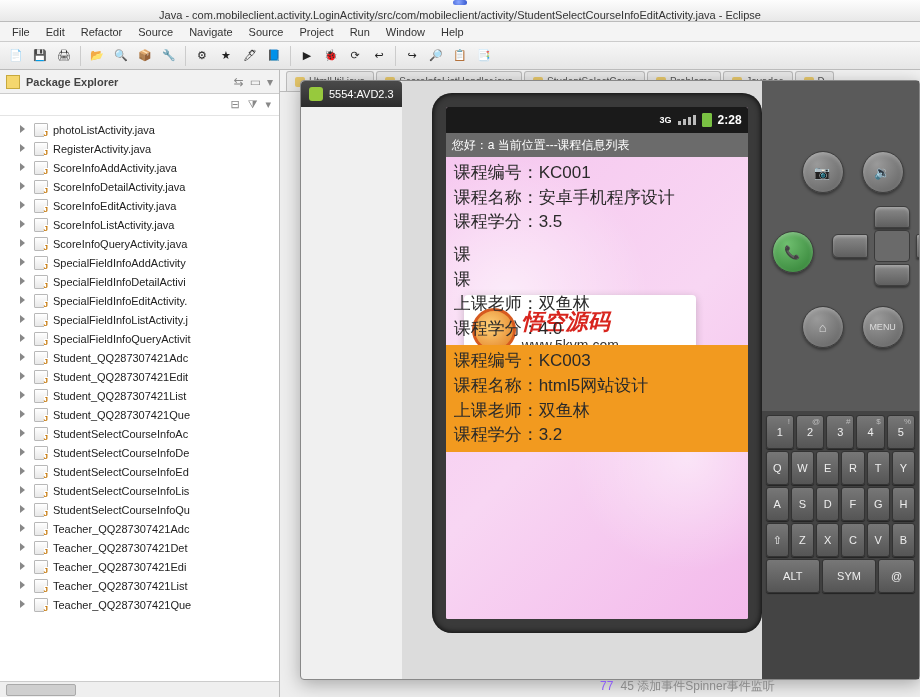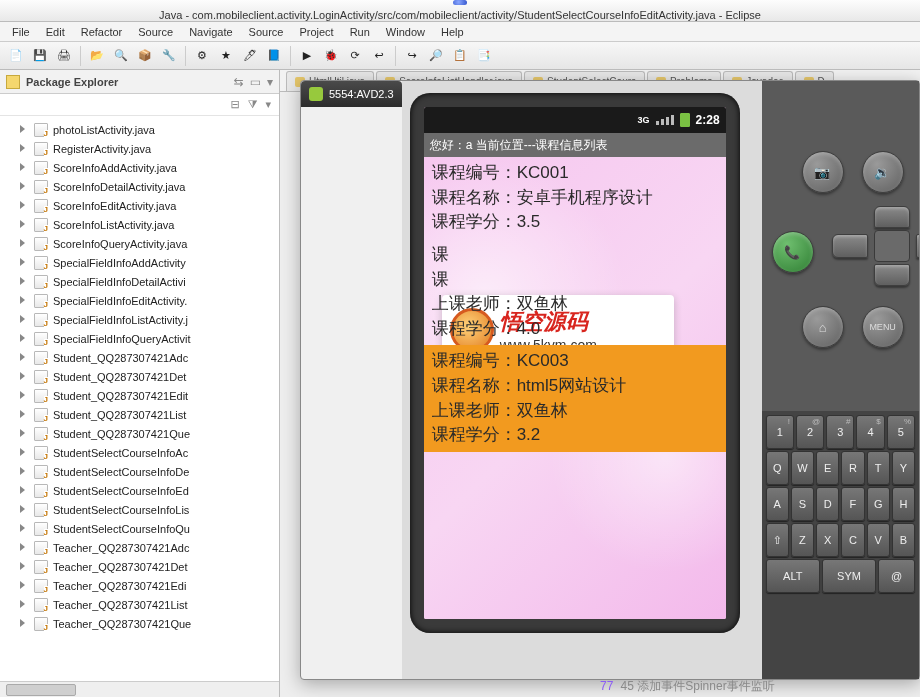--- a/index.html
+++ b/index.html
@@ -45,21 +45,21 @@
 .ed-tab .dot { width: 10px; height: 10px; background: #e6c76b; border-radius: 2px; }
 
 
 .emulator { position: absolute; left: 20px; top: 10px; width: 620px; height: 600px; background: #f0f0f0; border: 1px solid #888; box-shadow: 0 4px 18px rgba(0,0,0,0.3); border-radius: 4px; display: flex; flex-direction: row; }
 .emu-title { height: 26px; background: linear-gradient(#4a4a4a,#2c2c2c); color: #fff; display: flex; align-items: center; padding: 0 8px; border-radius: 4px 4px 0 0; gap: 6px; }
 .emu-title .emu-icon { width: 14px; height: 14px; background: #97c93d; border-radius: 3px; }
 .emu-title .emu-label { font-size: 11px; }
 .emu-body { flex: 1; display: flex; background: #dcdcdc; }
 
 
-.phone-panel { width: 360px; display: flex; align-items: flex-start; justify-content: flex-start; padding: 12px 0 0 8px; }
+.phone-panel { width: 360px; display: flex; align-items: flex-start; justify-content: flex-end; padding: 12px 0 0 8px; }
 .phone { width: 330px; height: 540px; background: #3a3a3a; border-radius: 20px; padding: 14px; box-shadow: inset 0 0 6px #000; }
 .screen { width: 100%; height: 100%; background: #f9d7f3; border-radius: 2px; overflow: hidden; display: flex; flex-direction: column; }
 .statusbar { height: 26px; background: #1a1a1a; color: #fff; display: flex; align-items: center; justify-content: flex-end; padding: 0 6px; gap: 6px; font-size: 12px; font-weight: bold; }
 .statusbar .sig { display:flex; gap:2px; align-items:flex-end;}
 .statusbar .sig span{ width:3px; background:#bbb;}
 .statusbar .sig span:nth-child(1){height:4px;} .statusbar .sig span:nth-child(2){height:6px;} .statusbar .sig span:nth-child(3){height:8px;} .statusbar .sig span:nth-child(4){height:10px;}
 .statusbar .batt { width: 10px; height: 14px; background: #7ac143; border: 1px solid #7ac143; border-radius: 1px; }
 .appbar { height: 24px; background: #6b6b6b; color: #fff; font-size: 12px; display: flex; align-items: center; padding: 0 6px; }
 .content { flex: 1; background: linear-gradient(135deg, #f6c7ef, #f8d6f3, #f3b9eb); position: relative; overflow: hidden; }
 .content::before{ content:""; position:absolute; inset:0; background: radial-gradient(circle at 20% 30%, rgba(255,255,255,.6), transparent 35%), radial-gradient(circle at 80% 65%, rgba(255,255,255,.5), transparent 30%); pointer-events:none; }
@@ -217,25 +217,20 @@
           <span class="label">SpecialFieldInfoQueryActivit</span>
         </div>
         <div class="tree-row">
           <div class="twisty"></div>
           <div class="file-icon"></div>
           <span class="label">Student_QQ287307421Adc</span>
         </div>
         <div class="tree-row">
           <div class="twisty"></div>
           <div class="file-icon"></div>
-          <span class="label">Student_QQ287307421Det</span>
-        </div>
-        <div class="tree-row">
-          <div class="twisty"></div>
-          <div class="file-icon"></div>
           <span class="label">Student_QQ287307421Edit</span>
         </div>
         <div class="tree-row">
           <div class="twisty"></div>
           <div class="file-icon"></div>
           <span class="label">Student_QQ287307421List</span>
         </div>
         <div class="tree-row">
           <div class="twisty"></div>
           <div class="file-icon"></div>

